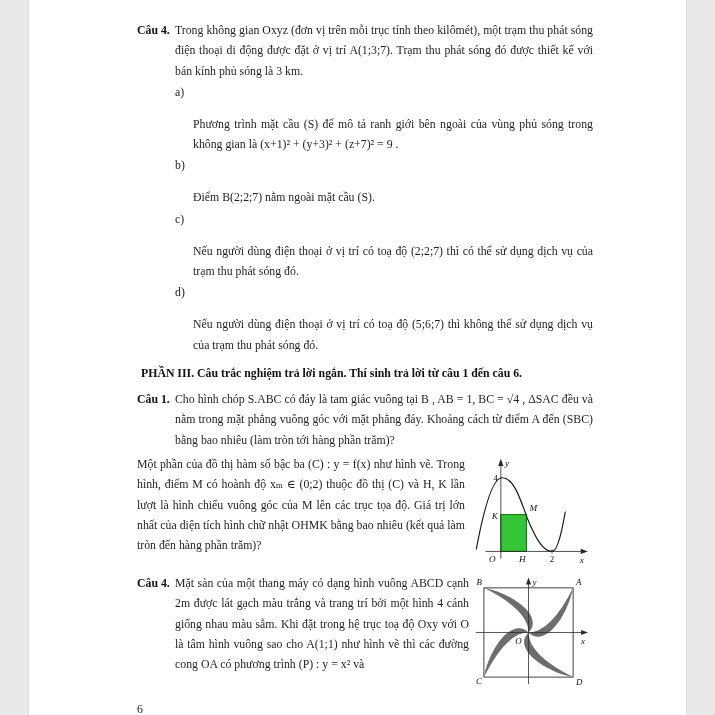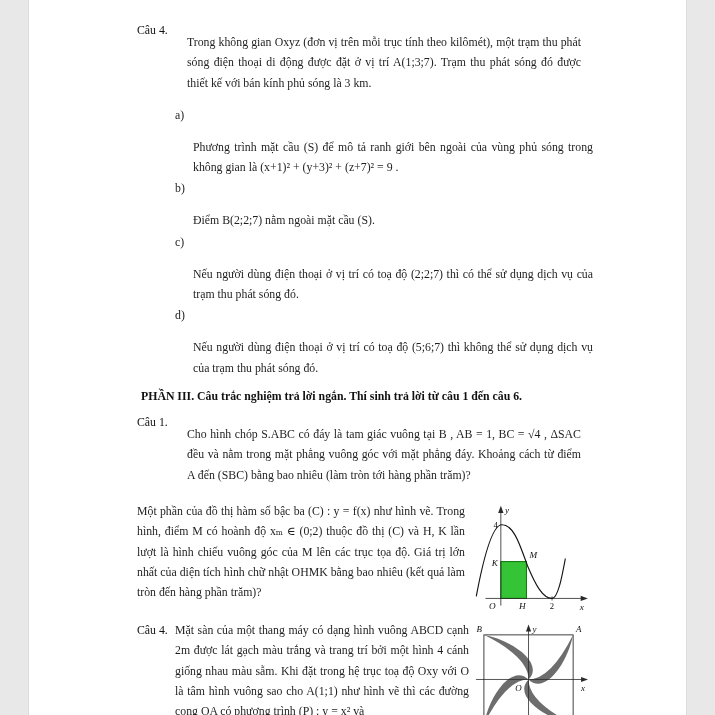--- a/index.html
+++ b/index.html
@@ -22,25 +22,25 @@
     position: absolute;
     left: 137px; top: 20px;
     width: 456px;
     font-size: 11.8px;
     line-height: 1.72;
   }
 
   .q { display: flex; margin-bottom: 4px; }
   .q-label {
     width: 38px; flex: none;
-    font-weight: normal;
+    font-weight: bold;
     color: #111;
   }
   .q-body { flex: 1; min-width: 0; }
-  .para { margin: 12px; text-align: justify; }
+  .para { margin: 0; text-align: justify; }
 
   .sub { display: flex; margin-top: 1px; }
   .sub-label { width: 18px; flex: none; }
   .sub-text { flex: 1; text-align: justify; margin-top: 32px; }
 
   .part-heading {
     font-weight: bold;
     color: #111;
     margin: 8px 0 6px 4px;
   }

